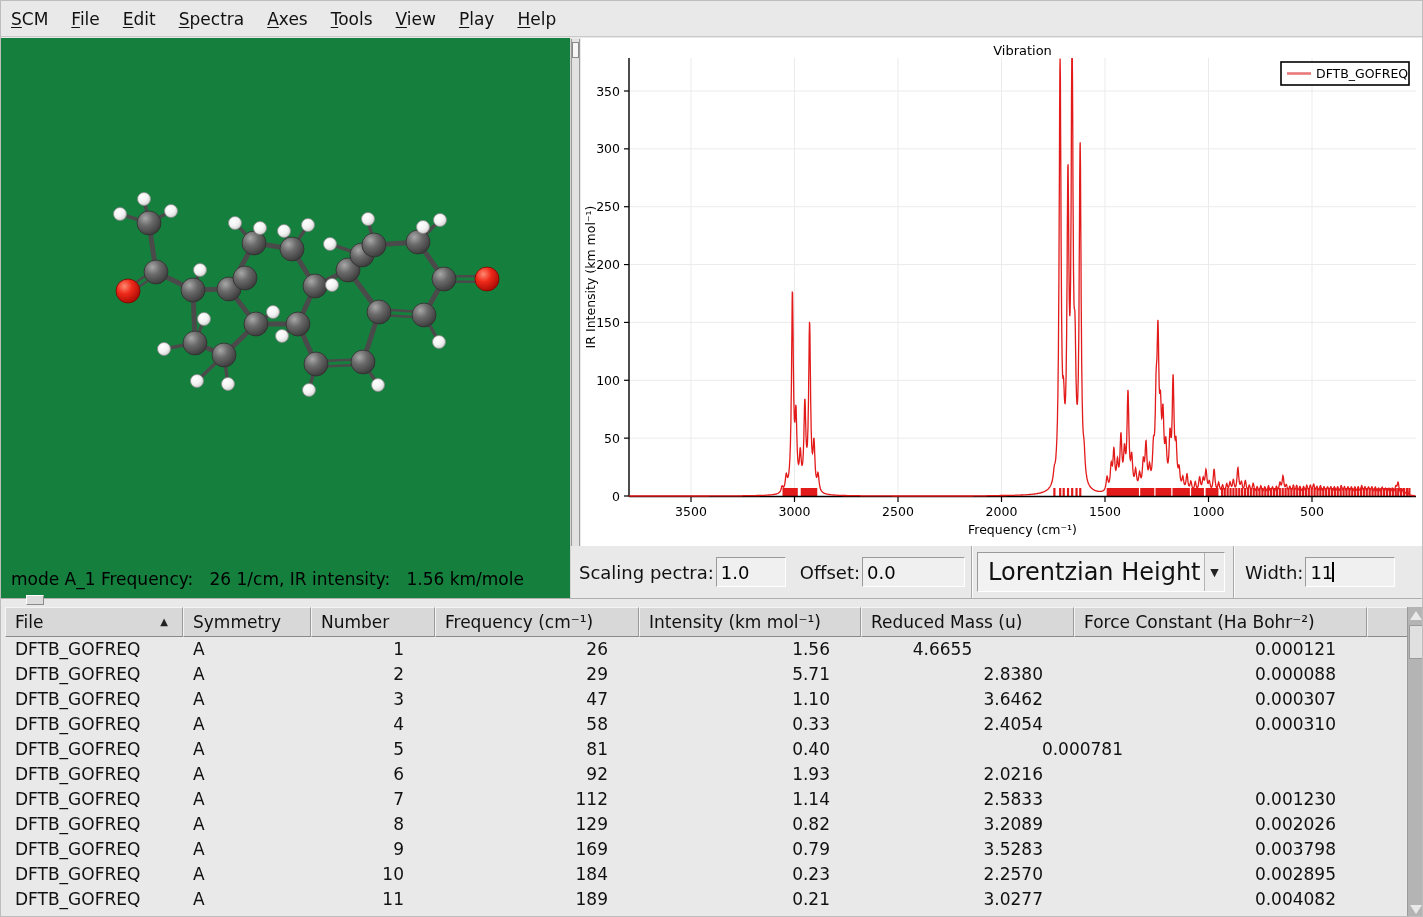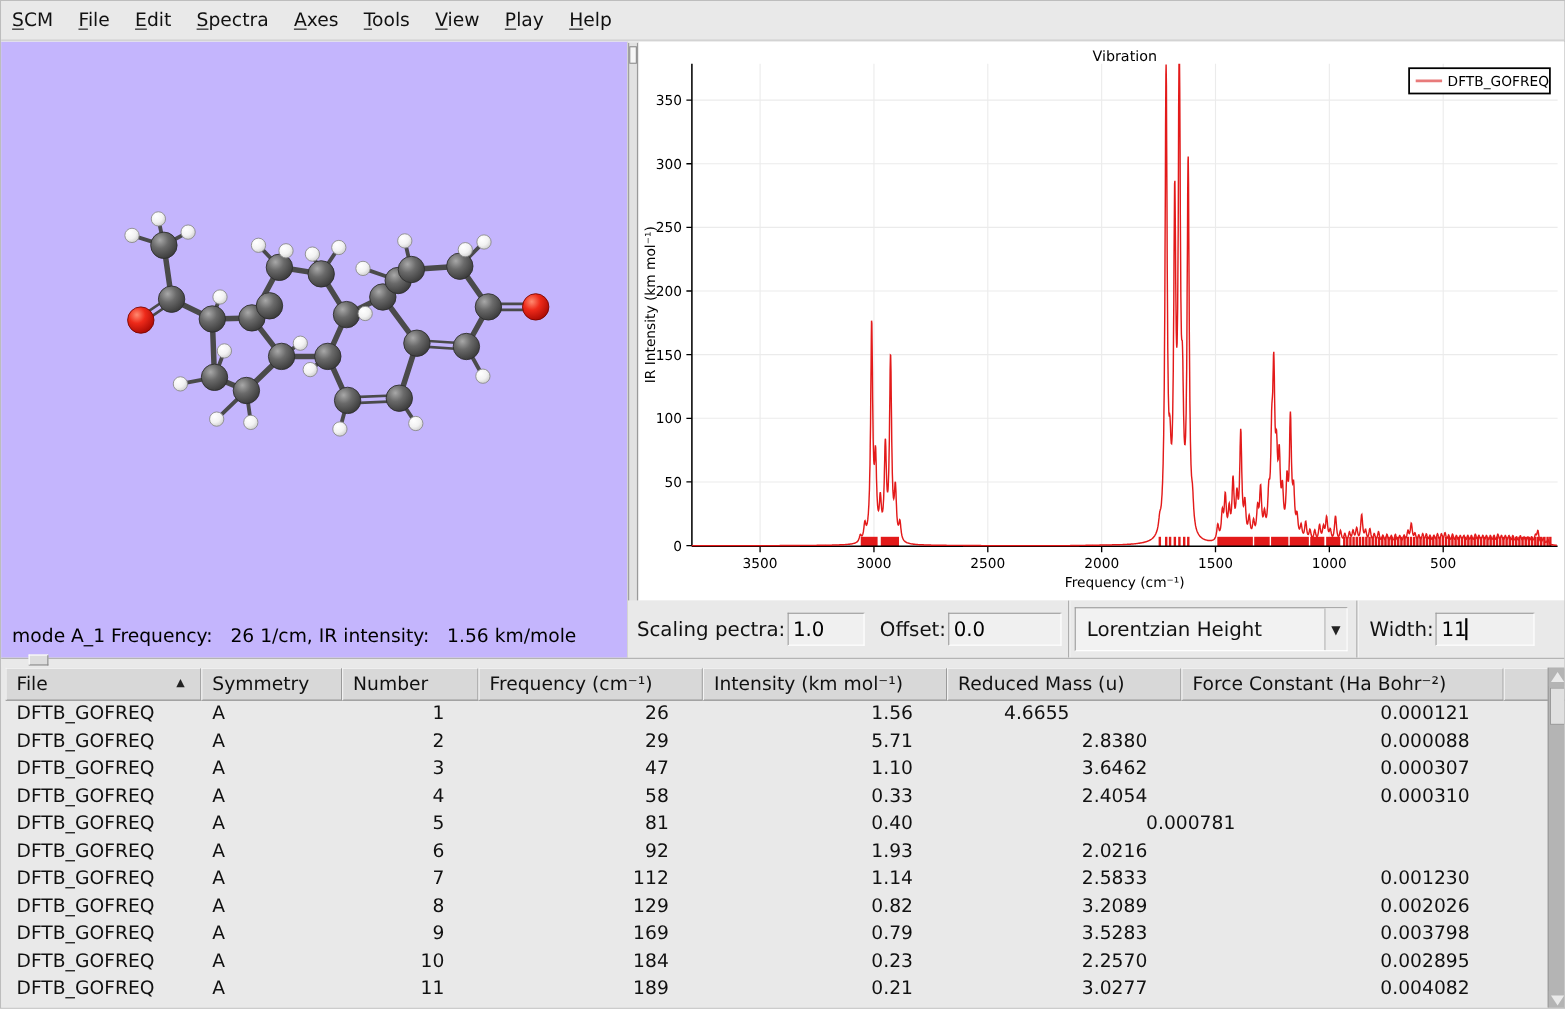--- a/index.html
+++ b/index.html
@@ -13,21 +13,21 @@
   .menubar{
     position:absolute;left:0;top:0;width:1423px;height:36px;
     background:#e9e9e9;border-bottom:1px solid #c9c9c9;
     display:flex;align-items:center;font-size:17px;padding-left:10px;
   }
   .menu-item{margin-right:23px;white-space:nowrap;cursor:default;}
   .menu-item u{text-decoration:underline;text-underline-offset:2px;}
   
   .left-panel{
     position:absolute;left:0;top:37px;width:570px;height:560px;
-    background:#c4b5fd;border-right:1px solid #d4d4d4;
+    background:#15803d;border-right:1px solid #d4d4d4;
   }
   .left-panel svg{position:absolute;left:0;top:0;}
   .status{
     position:absolute;left:10px;bottom:9px;font-size:17px;color:#000;
     white-space:pre;
   }
   
   .right-panel{position:absolute;left:570px;top:37px;width:853px;height:560px;background:#e9e9e9;}
   .vslider{
     position:absolute;left:0;top:1px;width:9px;height:507px;
@@ -44,21 +44,21 @@
   .ctl-input{
     height:30px;font-size:18px;font-family:"DejaVu Sans","Liberation Sans",sans-serif;
     background:#f0f0f0;border:1px solid #9a9a9a;border-right-color:#ffffff;border-bottom-color:#ffffff;
     padding:0 4px;color:#000;outline:none;
   }
   .vsep{width:0;height:52px;border-left:1px solid #a8a8a8;border-right:1px solid #fbfbfb;}
   .combo{
     display:flex;align-items:stretch;height:40px;
     border:1px solid #9a9a9a;border-right-color:#ffffff;border-bottom-color:#ffffff;background:#f2f2f2;
   }
-  .combo-text{width:226px;padding-left:10px;display:flex;align-items:center;font-size:18px;white-space:nowrap;}
+  .combo-text{width:226px;padding-left:10px;display:flex;align-items:center;font-size:24px;white-space:nowrap;}
   .combo-arrow-box{
     width:20px;border-left:1px solid #b5b5b5;display:flex;align-items:center;justify-content:center;
     font-size:11px;color:#222;background:#ececec;
   }
   .input-wrap{position:relative;}
   .caret{position:absolute;left:27px;top:5px;width:2px;height:20px;background:#000;}
   
   .table-area{position:absolute;left:0;top:597px;width:1423px;height:320px;background:#e9e9e9;}
   .splitter{position:absolute;left:0;top:0;width:1423px;height:9px;background:#e9e9e9;border-top:1px solid #aeaeae;}
   .splitter-handle{position:absolute;left:25px;top:-4px;width:18px;height:10px;background:#dcdcdc;

